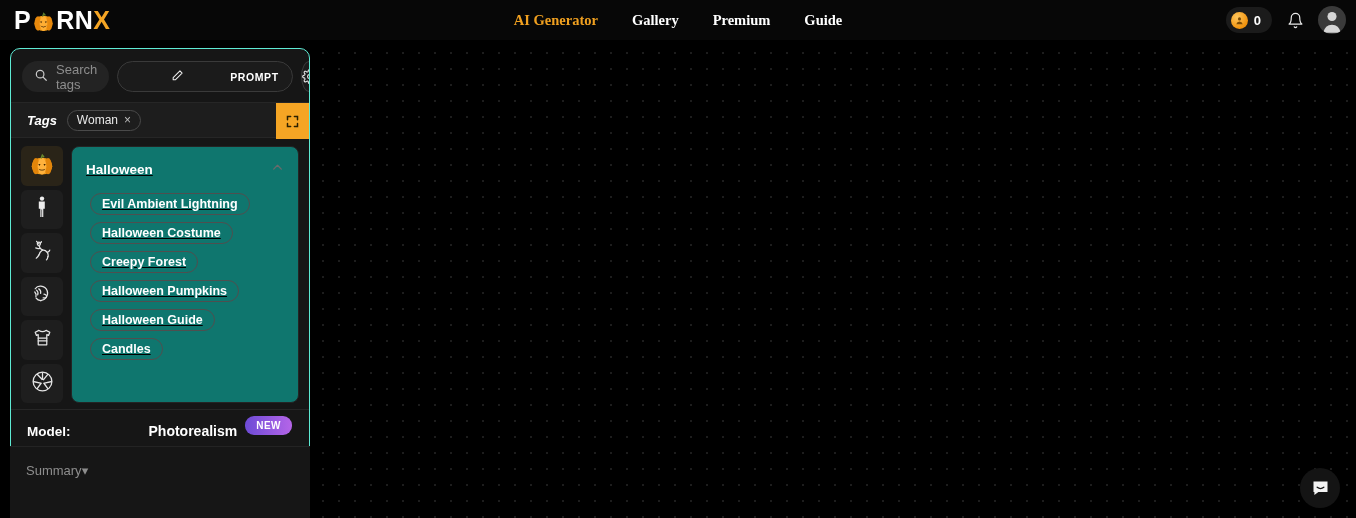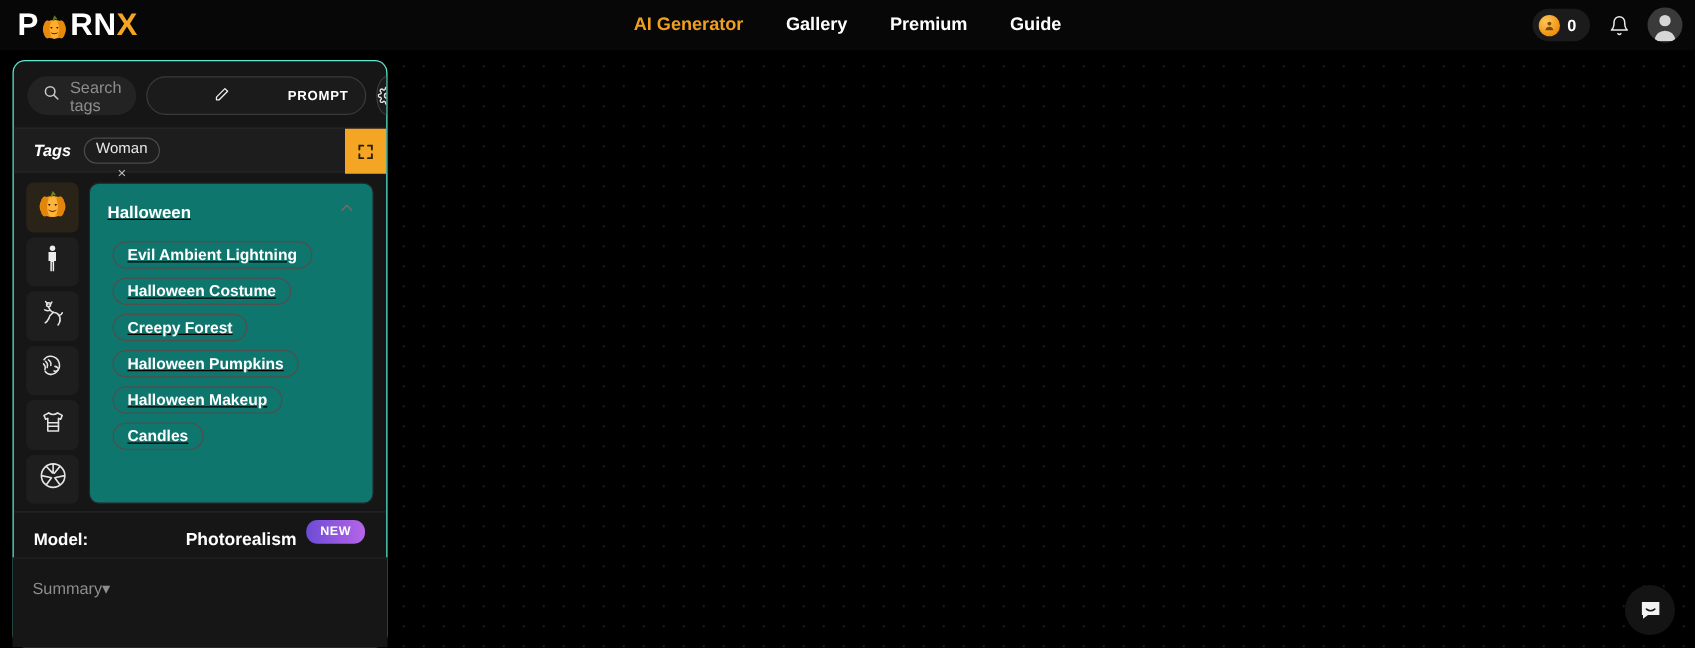--- a/index.html
+++ b/index.html
@@ -29,20 +29,21 @@
   }
   .logo .x { color: #f5a524; }
 
   .nav {
     position: absolute; left: 0; right: 0; top: 0; height: 40px;
     display: flex; align-items: center; justify-content: center; gap: 34px;
   }
   .nav a {
     color: #fff; font-size: 14.5px; font-weight: 700; text-decoration: none;
     white-space: nowrap;
+    font-family: Liberation Serif, serif;
   }
   .nav a.active { color: #f0a020; }
 
   .topright {
     position: absolute; right: 10px; top: 0; height: 40px;
     display: flex; align-items: center; gap: 9px;
   }
   .coins {
     display: flex; align-items: center; gap: 6px;
     background: #1b1b1b; border-radius: 16px;
@@ -122,21 +123,21 @@
     margin: 0 0 0 0; height: 36px;
     background: #1d1d1d;
     border-top: 1px solid #262626; border-bottom: 1px solid #262626;
     position: relative;
   }
   .tagsrow .lbl { color: #fff; font-size: 13px; font-weight: 700; margin-left: 16px; font-style: italic; }
   .chip-sel {
     margin-left: 10px; height: 21px; padding: 0 9px;
     border: 1px solid #4a4a4a; border-radius: 11px;
     display: flex; align-items: center; gap: 6px;
-    color: #e8e8e8; font-size: 12px; cursor: pointer; flex-direction: column;
+    color: #e8e8e8; font-size: 12px; cursor: pointer;
   }
   .chip-sel .x { color: #bdbdbd; font-size: 12px; }
   .expand-btn {
     position: absolute; right: 0; top: 0;
     width: 33px; height: 36px; background: #f5a524;
     display: flex; align-items: center; justify-content: center; cursor: pointer;
   }
 
   .body {
     display: flex; height: 265px; padding: 8px 10px 0 10px;
@@ -418,21 +419,21 @@
           <svg width="13" height="13" viewBox="0 0 24 24" fill="none" stroke="#6b6b6b" stroke-width="2.4" stroke-linecap="round" stroke-linejoin="round">
             <path d="M5 15 L12 8 L19 15"></path>
           </svg>
         </span>
       </div>
       <div class="chips">
         <span class="chip">Evil Ambient Lightning</span>
         <span class="chip">Halloween Costume</span>
         <span class="chip">Creepy Forest</span>
         <span class="chip">Halloween Pumpkins</span>
-        <span class="chip">Halloween Makeup</span>
+        <span class="chip">Halloween Guide</span>
         <span class="chip">Candles</span>
       </div>
     </div>
   </div>
 
   <div class="divider"></div>
 
   <div class="modelrow">
     <span class="k">Model:</span>
     <span class="v">Photorealism</span>

